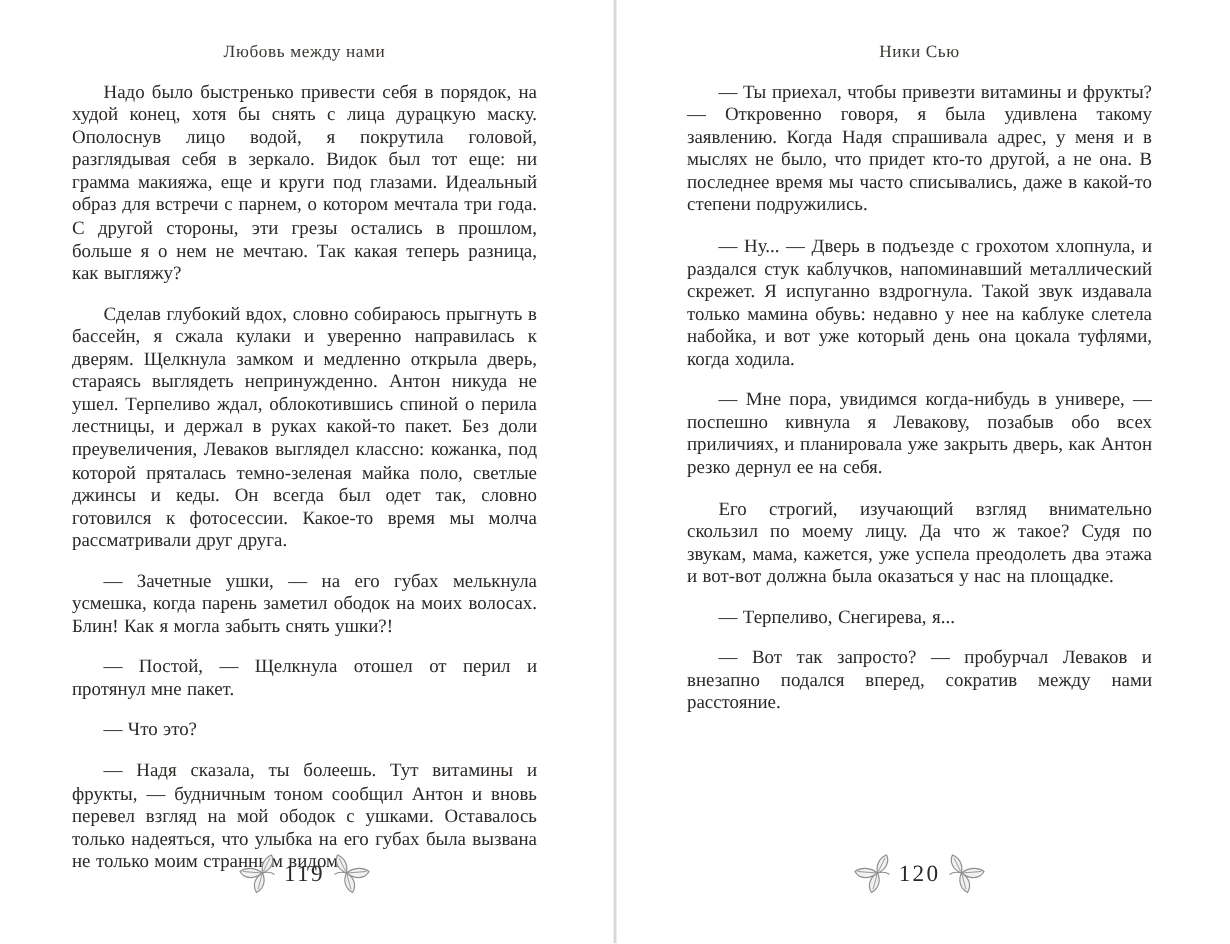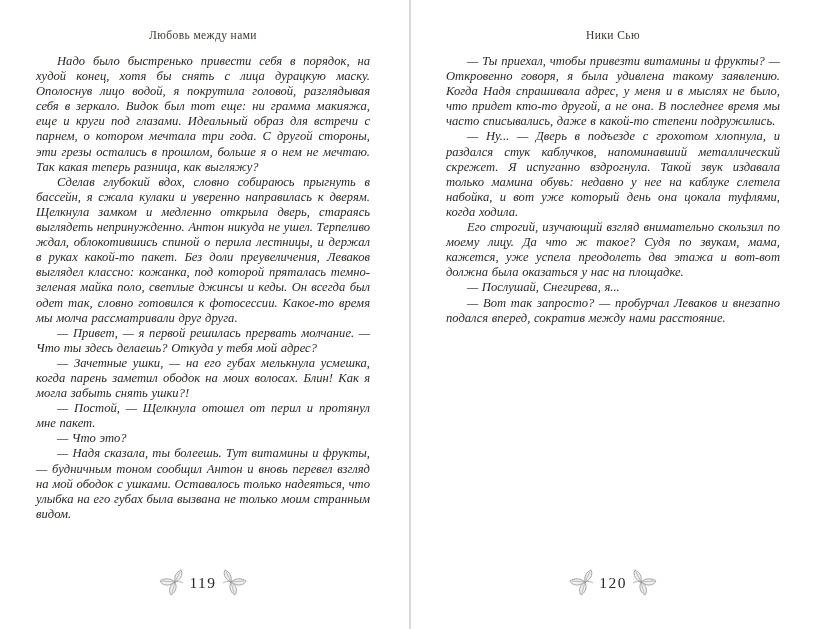--- a/index.html
+++ b/index.html
@@ -38,27 +38,26 @@
   }
   .page-header {
     text-align: center;
     font-size: 11.5px;
     letter-spacing: 0.4px;
     color: #3b3733;
     margin-bottom: 13px;
     white-space: nowrap;
   }
   .page-body p {
-    margin: 0;
+    margin: 12px;
     text-indent: 21px;
     font-size: 12.6px;
     line-height: 15.1px;
     text-align: justify;
     word-spacing: 0.5px;
-    font-style: italic;
   }
   .page-footer {
     position: absolute;
     left: 36px;
     right: 40px;
     bottom: 33px;
     display: flex;
     justify-content: center;
     align-items: center;
   }
@@ -91,21 +90,20 @@
     </g>
   </defs>
 </svg>
 
 <div class="book">
   <div class="page">
     <div class="page-header">Любовь между нами</div>
     <div class="page-body">
         <p>Надо было быстренько привести себя в порядок, на худой конец, хотя бы снять с лица дурацкую маску. Ополоснув лицо водой, я покрутила головой, разглядывая себя в зеркало. Видок был тот еще: ни грамма макияжа, еще и круги под глазами. Идеальный образ для встречи с парнем, о котором мечтала три года. С другой стороны, эти грезы остались в прошлом, больше я о нем не мечтаю. Так какая теперь разница, как выгляжу?</p>
         <p>Сделав глубокий вдох, словно собираюсь прыгнуть в бассейн, я сжала кулаки и уверенно направилась к дверям. Щелкнула замком и медленно открыла дверь, стараясь выглядеть непринужденно. Антон никуда не ушел. Терпеливо ждал, облокотившись спиной о перила лестницы, и держал в руках какой-то пакет. Без доли преувеличения, Леваков выглядел классно: кожанка, под которой пряталась темно-зеленая майка поло, светлые джинсы и кеды. Он всегда был одет так, словно готовился к фотосессии. Какое-то время мы молча рассматривали друг друга.</p>
-        <p>— Привет, — я первой решилась прервать молчание. — Что ты здесь делаешь? Откуда у тебя мой адрес?</p>
         <p>— Зачетные ушки, — на его губах мелькнула усмешка, когда парень заметил ободок на моих волосах. Блин! Как я могла забыть снять ушки?!</p>
         <p>— Постой, — Щелкнула отошел от перил и протянул мне пакет.</p>
         <p>— Что это?</p>
         <p>— Надя сказала, ты болеешь. Тут витамины и фрукты, — будничным тоном сообщил Антон и вновь перевел взгляд на мой ободок с ушками. Оставалось только надеяться, что улыбка на его губах была вызвана не только моим странным видом.</p>
       </div>
     <div class="page-footer">
       <span class="orn">
         <svg width="30" height="27" viewBox="0 0 30 27">
             <use href="#leaf-ornament"></use>
           </svg>
@@ -119,22 +117,23 @@
     </div>
   </div>
 
   <div class="spine"></div>
 
   <div class="page">
     <div class="page-header">Ники Сью</div>
     <div class="page-body">
         <p>— Ты приехал, чтобы привезти витамины и фрукты? — Откровенно говоря, я была удивлена такому заявлению. Когда Надя спрашивала адрес, у меня и в мыслях не было, что придет кто-то другой, а не она. В последнее время мы часто списывались, даже в какой-то степени подружились.</p>
         <p>— Ну... — Дверь в подъезде с грохотом хлопнула, и раздался стук каблучков, напоминавший металлический скрежет. Я испуганно вздрогнула. Такой звук издавала только мамина обувь: недавно у нее на каблуке слетела набойка, и вот уже который день она цокала туфлями, когда ходила.</p>
+        <p>— Мне пора, увидимся когда-нибудь в универе, — поспешно кивнула я Левакову, позабыв обо всех приличиях, и планировала уже закрыть дверь, как Антон резко дернул ее на себя.</p>
         <p>Его строгий, изучающий взгляд внимательно скользил по моему лицу. Да что ж такое? Судя по звукам, мама, кажется, уже успела преодолеть два этажа и вот-вот должна была оказаться у нас на площадке.</p>
-        <p>— Послушай, Снегирева, я...</p>
+        <p>— Терпеливо, Снегирева, я...</p>
         <p>— Вот так запросто? — пробурчал Леваков и внезапно подался вперед, сократив между нами расстояние.</p>
       </div>
     <div class="page-footer">
       <span class="orn">
         <svg width="30" height="27" viewBox="0 0 30 27">
             <use href="#leaf-ornament"></use>
           </svg>
       </span>
       <span class="pagenum">120</span>
       <span class="orn flip">

